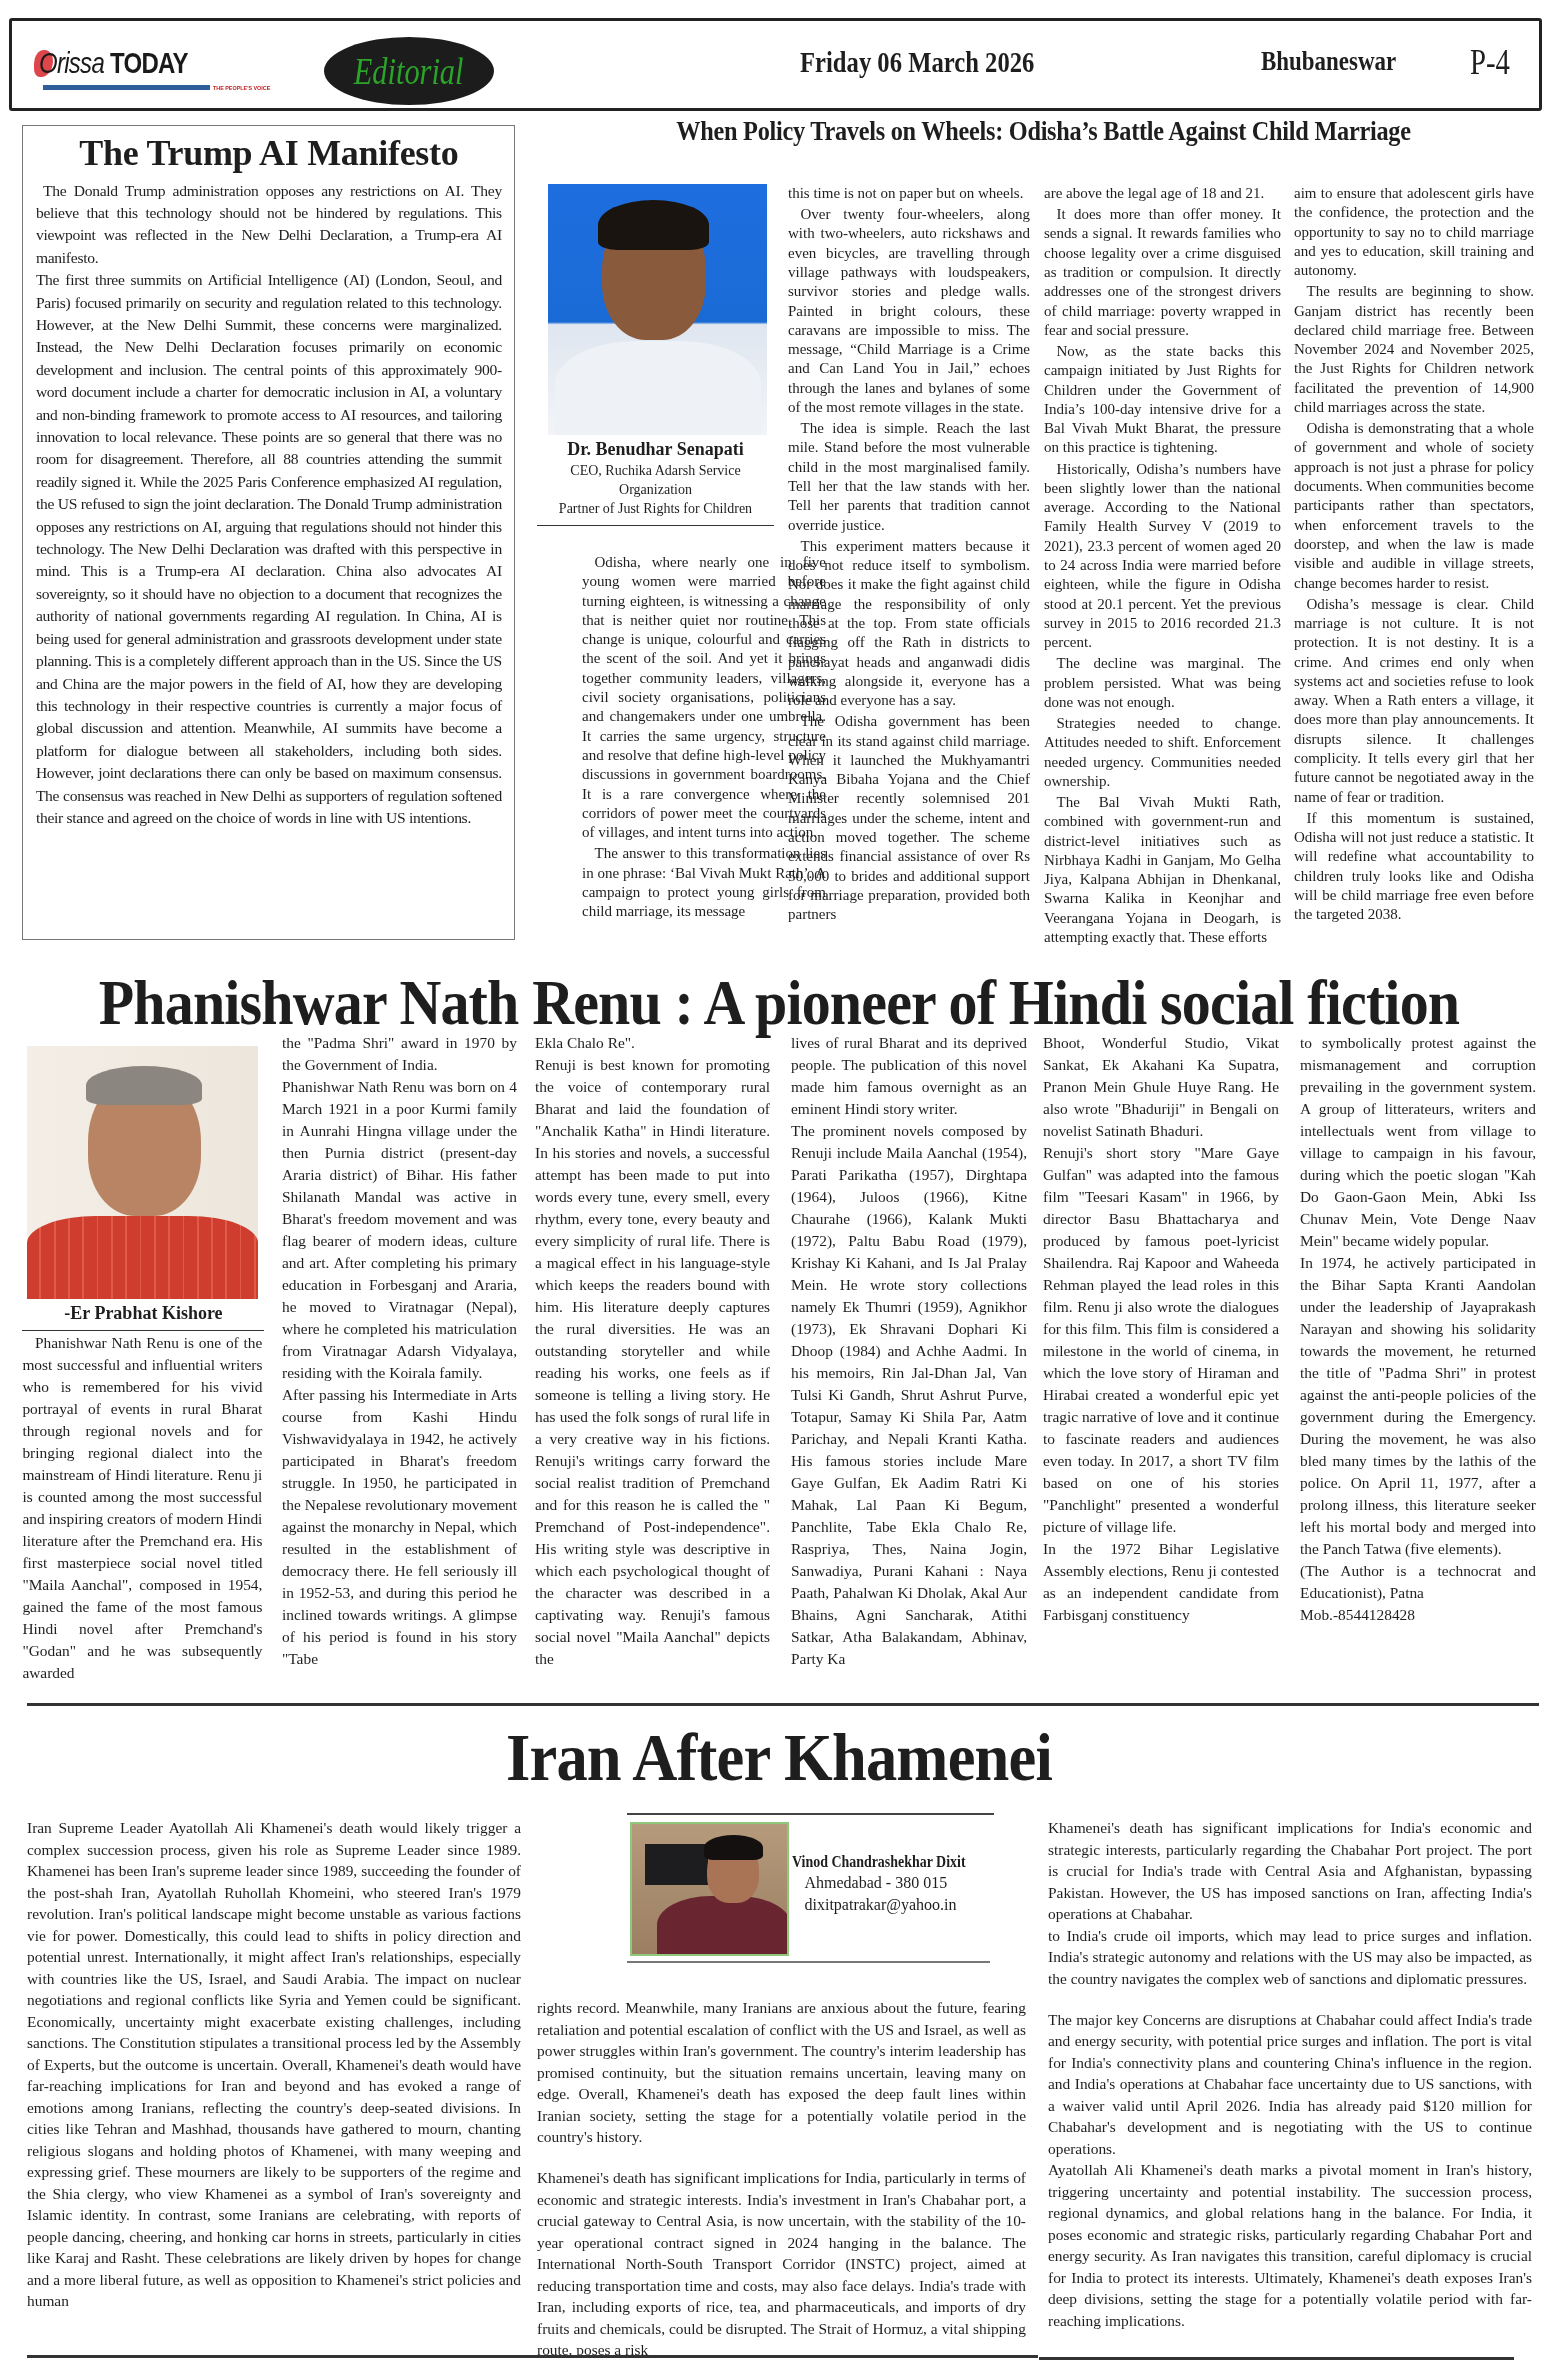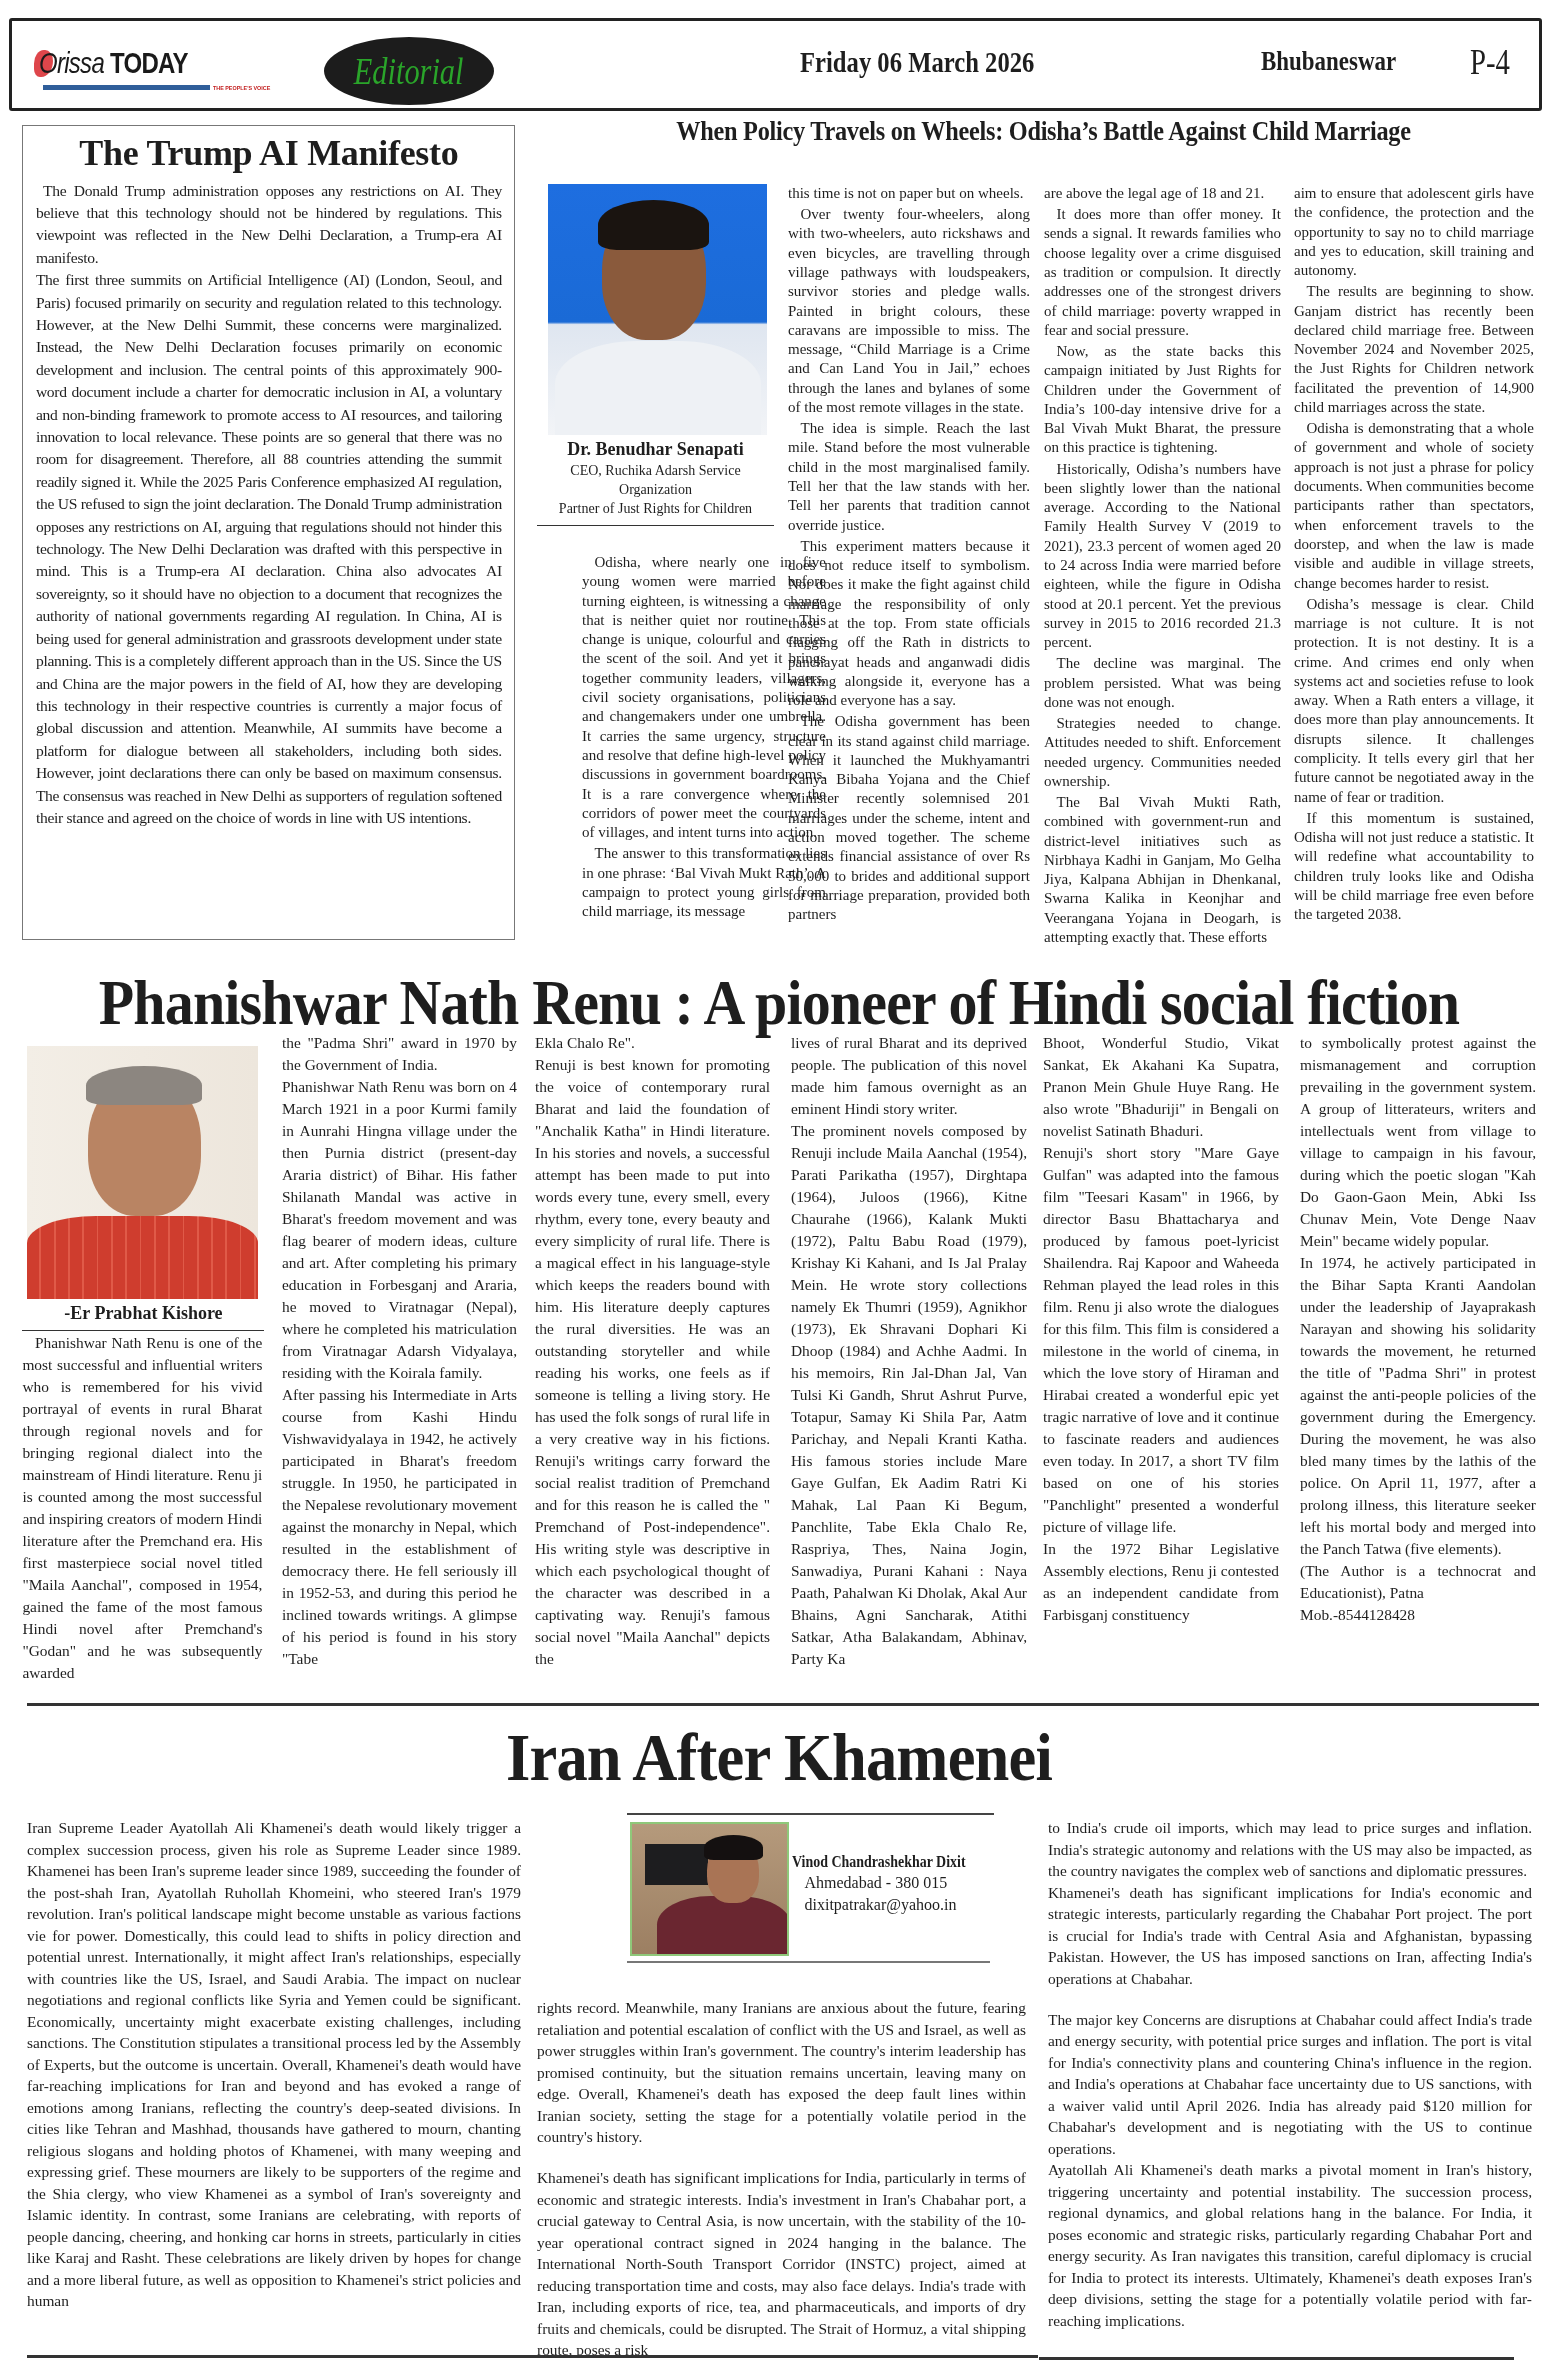--- a/index.html
+++ b/index.html
@@ -233,22 +233,22 @@
   <div class="rule rule-iran-mid"></div>
 
   <div class="col iran-c1 txt">
     <p>Iran Supreme Leader Ayatollah Ali Khamenei's death would likely trigger a complex succession process, given his role as Supreme Leader since 1989. Khamenei has been Iran's supreme leader since 1989, succeeding the founder of the post-shah Iran, Ayatollah Ruhollah Khomeini, who steered Iran's 1979 revolution. Iran's political landscape might become unstable as various factions vie for power. Domestically, this could lead to shifts in policy direction and potential unrest. Internationally, it might affect Iran's relationships, especially with countries like the US, Israel, and Saudi Arabia. The impact on nuclear negotiations and regional conflicts like Syria and Yemen could be significant. Economically, uncertainty might exacerbate existing challenges, including sanctions. The Constitution stipulates a transitional process led by the Assembly of Experts, but the outcome is uncertain. Overall, Khamenei's death would have far-reaching implications for Iran and beyond and  has evoked a range of emotions among Iranians, reflecting the country's deep-seated divisions. In cities like Tehran and Mashhad, thousands have gathered to mourn, chanting religious slogans and holding photos of Khamenei, with many weeping and expressing grief. These mourners are likely to be supporters of the regime and the Shia clergy, who view Khamenei as a symbol of Iran's sovereignty and Islamic identity. In contrast, some Iranians are celebrating, with reports of people dancing, cheering, and honking car horns in streets, particularly in cities like Karaj and Rasht. These celebrations are likely driven by hopes for change and a more liberal future, as well as opposition to Khamenei's strict policies and human</p>
   </div>
   <div class="col iran-c2 txt">
     <p>rights record. Meanwhile, many Iranians are anxious about the future, fearing retaliation and potential escalation of conflict with the US and Israel, as well as power struggles within Iran's government. The country's interim leadership has promised continuity, but the situation remains uncertain, leaving many on edge. Overall, Khamenei's death has exposed the deep fault lines within Iranian society, setting the stage for a potentially volatile period in the country's history.</p>
     <p class="gap">Khamenei's death has significant implications for India, particularly in terms of economic and strategic interests. India's investment in Iran's Chabahar port, a crucial gateway to Central Asia, is now uncertain, with the stability of the 10-year operational contract signed in 2024 hanging in the balance. The International North-South Transport Corridor (INSTC) project, aimed at reducing transportation time and costs, may also face delays. India's trade with Iran, including exports of rice, tea, and pharmaceuticals, and imports of dry fruits and chemicals, could be disrupted. The Strait of Hormuz, a vital shipping route, poses a risk</p>
   </div>
   <div class="col iran-c3 txt">
+    <p>Khamenei's death has significant implications for India's economic and strategic interests, particularly regarding the Chabahar Port project. The port is crucial for India's trade with Central Asia and Afghanistan, bypassing Pakistan. However, the US has imposed sanctions on Iran, affecting India's operations at Chabahar.</p>
     <p>to India's crude oil imports, which may lead to price surges and inflation. India's strategic autonomy and relations with the US may also be impacted, as the country navigates the complex web of sanctions and diplomatic pressures.</p>
-    <p>Khamenei's death has significant implications for India's economic and strategic interests, particularly regarding the Chabahar Port project. The port is crucial for India's trade with Central Asia and Afghanistan, bypassing Pakistan. However, the US has imposed sanctions on Iran, affecting India's operations at Chabahar.</p>
     <p class="gap">The major key Concerns are disruptions at Chabahar could affect India's trade and energy security, with potential price surges and inflation. The port is vital for India's connectivity plans and countering China's influence in the region. and India's operations at Chabahar face uncertainty due to US sanctions, with a waiver valid until April 2026. India has already paid $120 million for Chabahar's development and is negotiating with the US to continue operations.</p>
     <p>Ayatollah Ali Khamenei's death marks a pivotal moment in Iran's history, triggering uncertainty and potential instability. The succession process, regional dynamics, and global relations hang in the balance. For India, it poses economic and strategic risks, particularly regarding Chabahar Port and energy security. As Iran navigates this transition, careful diplomacy is crucial for India to protect its interests. Ultimately, Khamenei's death exposes Iran's deep divisions, setting the stage for a potentially volatile period with far-reaching implications.</p>
   </div>
   <div class="rule rule-iran-bot1"></div>
   <div class="rule rule-iran-bot2"></div>
   <div class="rule rule-iran-bot3"></div>
 </article>
 
 
 </body></html>

